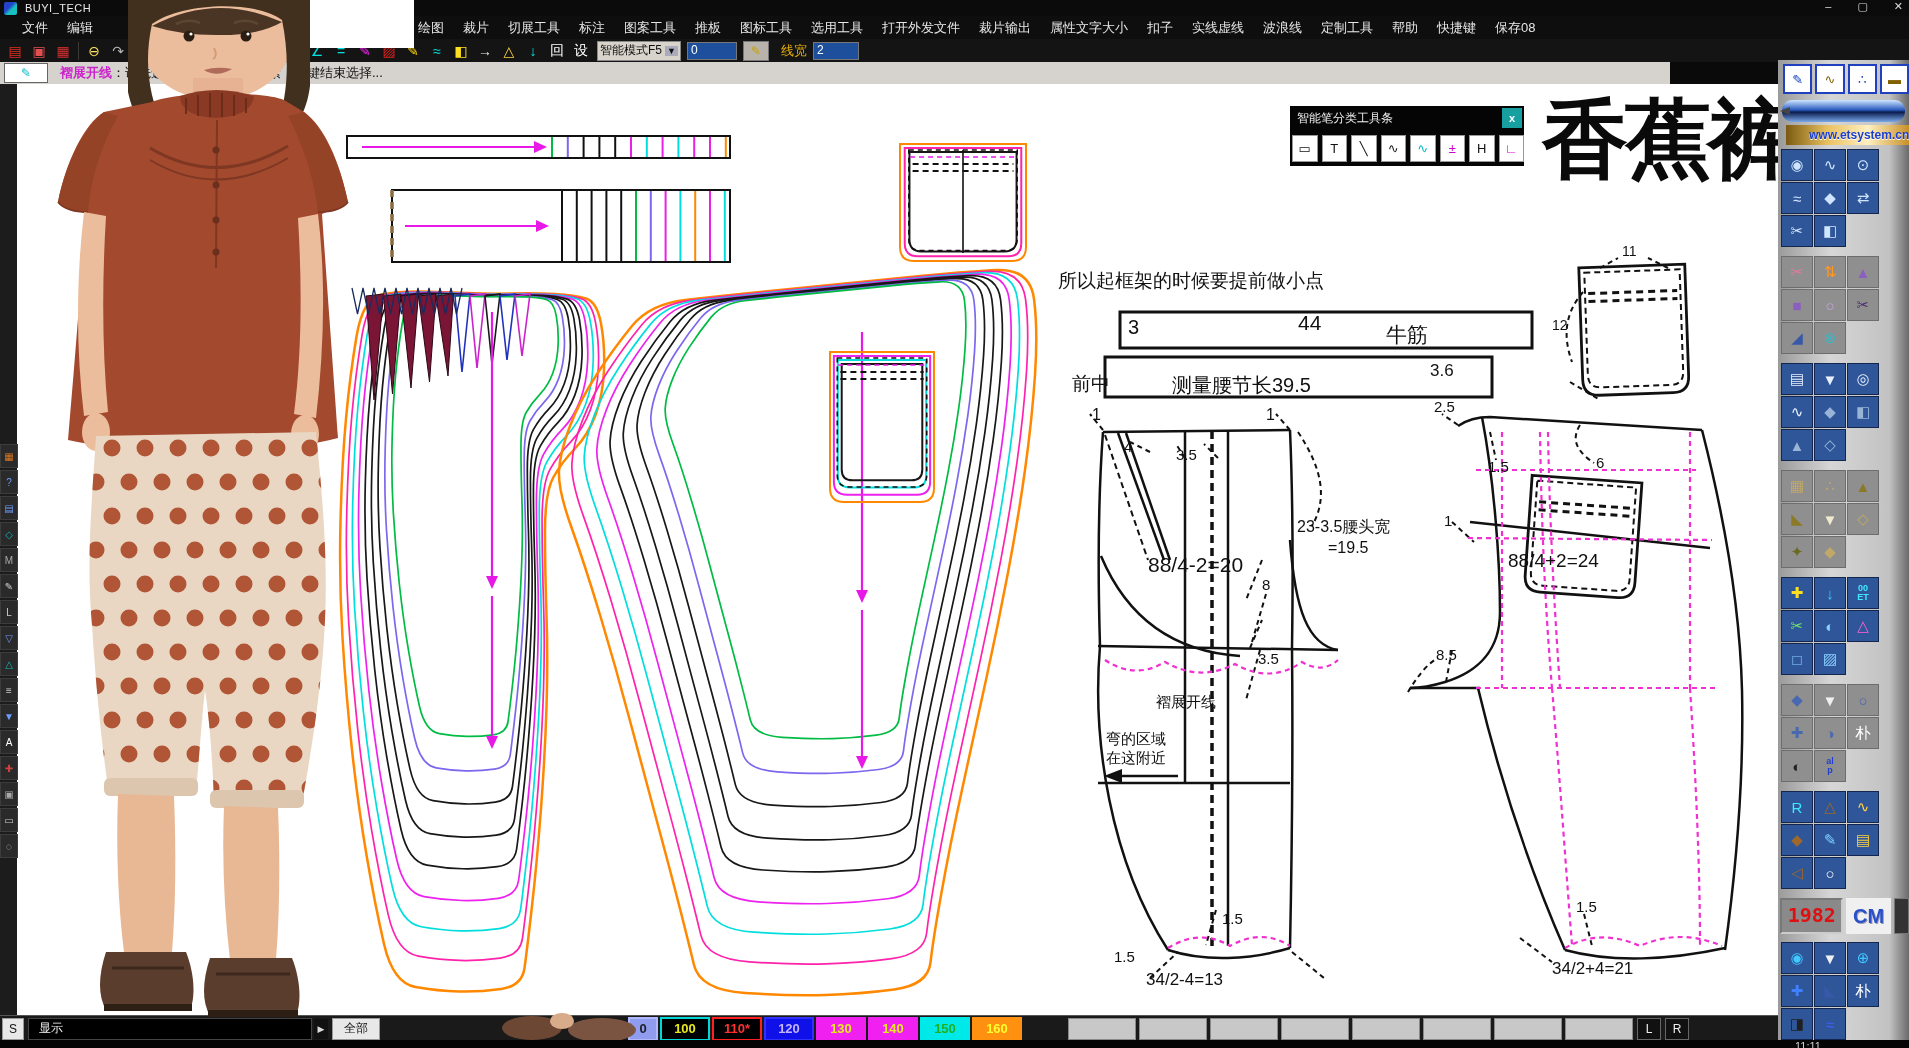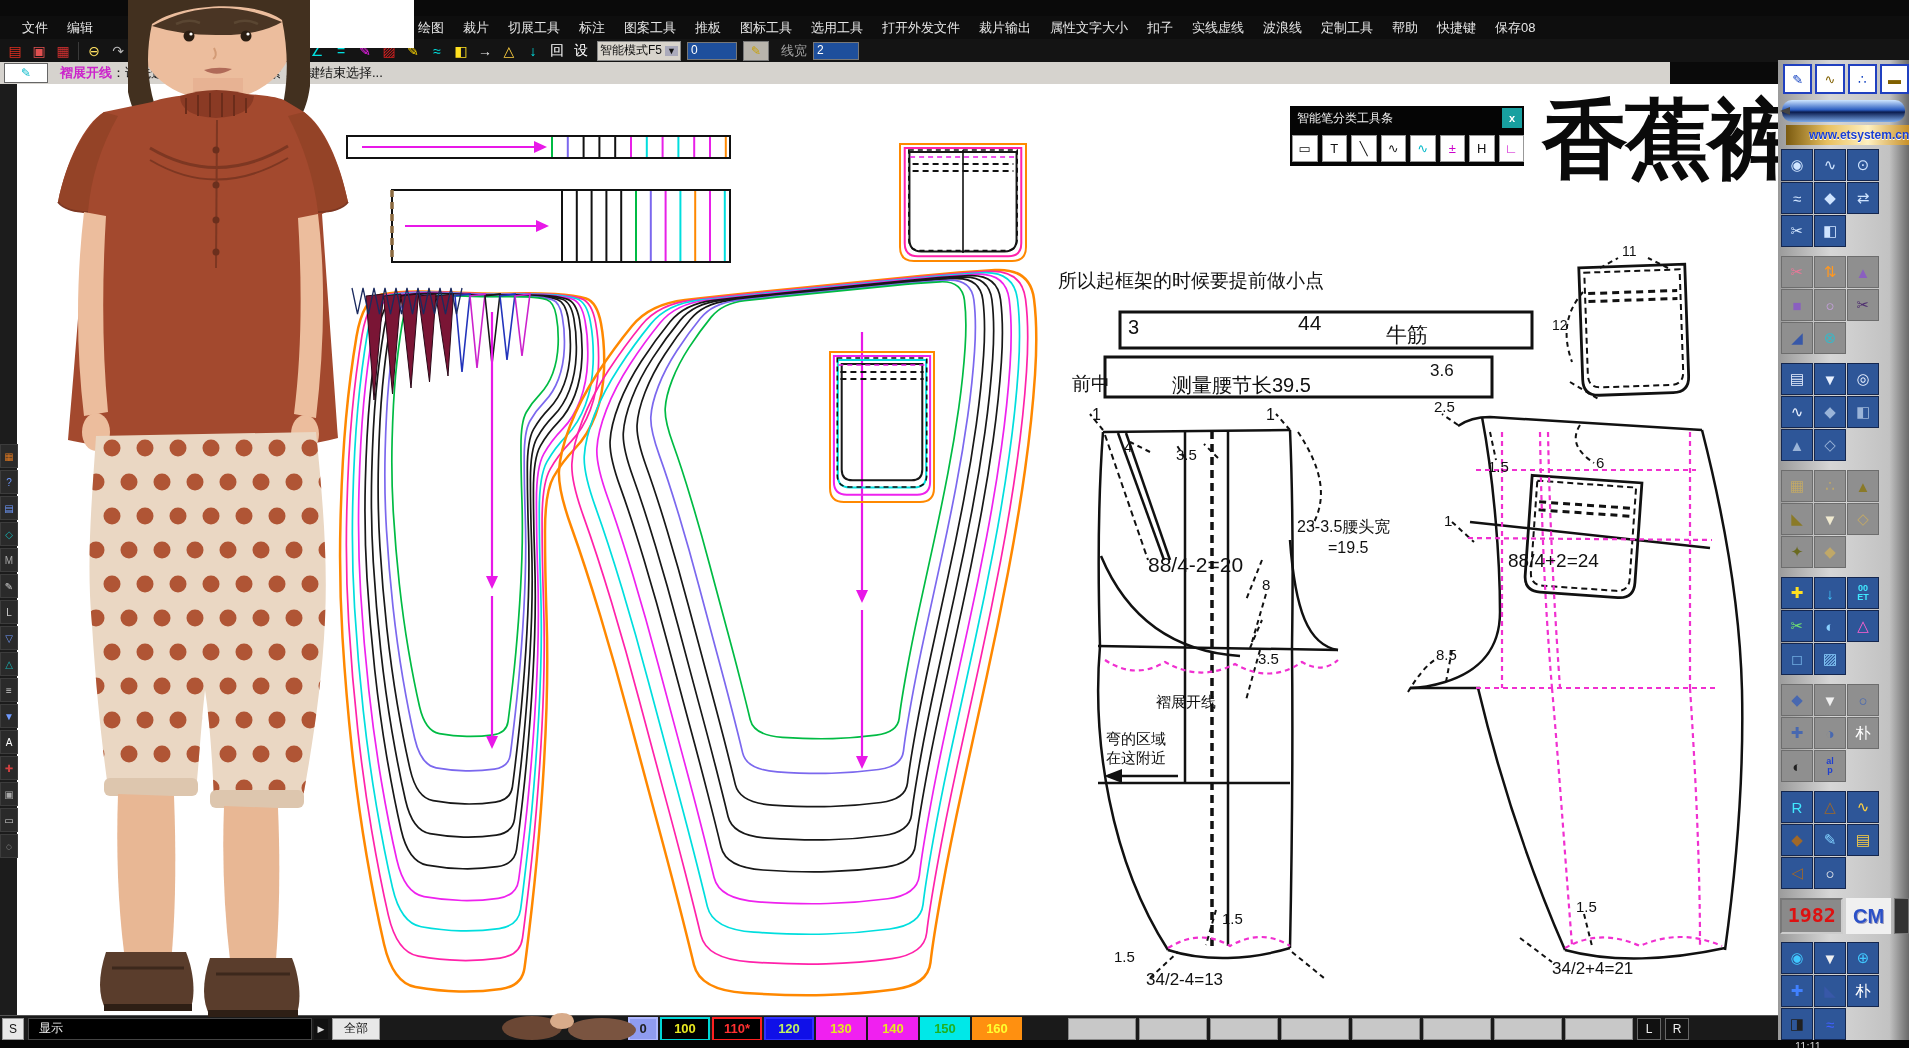--- a/index.html
+++ b/index.html
@@ -21,21 +21,21 @@
   #tb-icons{display:flex;align-items:center;margin-left:3px;}
   .tbi{width:24px;height:20px;display:flex;align-items:center;justify-content:center;font-size:14px;}
   .tbsep{width:1px;height:18px;background:#3a3a3a;margin:0 3px;}
   .tb-dd{margin-left:4px;width:78px;height:18px;background:#d8d4cc;border:1px solid #888;font-size:12px;
          display:flex;align-items:center;justify-content:space-between;padding:0 2px;color:#111;}
   .tb-dd .car{font-size:9px;background:#aab;padding:0 2px;}
   .tb-in{height:16px;background:#1e4f9c;color:#fff;border:1px solid #777;font-size:12px;padding:0 3px;margin-left:6px;}
   #tb-val{width:42px;} #tb-lw{width:38px;}
   .tb-penbtn{width:24px;height:18px;background:#b8b4ac;border:1px solid #777;margin-left:6px;color:#c8a000;
              font-size:12px;display:flex;align-items:center;justify-content:center;}
-  .tb-lwlabel{color:#a3a3a3;font-size:13px;margin-left:12px;}
+  .tb-lwlabel{color:#eab308;font-size:13px;margin-left:12px;}
   .promptbar{position:absolute;left:0;top:62px;width:1778px;height:22px;background:#d6d3ce;z-index:10;
              display:flex;align-items:center;font-size:13px;color:#111;}
   .promptbar .pic{width:42px;height:18px;background:#fff;border:1px solid #666;margin-left:4px;
                   color:#00b8c8;font-size:12px;text-align:center;line-height:18px;}
   .promptbar .cmd{color:#cc22cc;font-weight:bold;margin-left:12px;}
   .promptbar .blackend{position:absolute;right:0;top:0;width:108px;height:22px;background:#0a0a0a;}
   
   #left-strip{position:absolute;left:0;top:84px;width:17px;height:931px;background:#1c1c1c;z-index:8;}
   .lsi{width:16px;height:22px;margin:2px 0;display:flex;align-items:center;justify-content:center;
        font-size:10px;background:#2a2a2a;border:1px solid #3c3c3c;}
@@ -99,20 +99,29 @@
   #bb-l,#bb-r{width:22px;margin-left:4px;background:#111;color:#eee;border:1px solid #666;}
   #bottomstrip{position:absolute;left:0;top:1040px;width:100%;height:8px;background:#050505;z-index:40;
                color:#cfcfcf;font-size:11px;overflow:hidden;}
   #clock{position:absolute;left:1795px;top:0;}
 </style>
 </head>
 <body>
 
 <div id="app">
 
+  <div class="titlebar">
+    <div class="appicon"></div>
+    <span class="ttl">BUYI_TECH</span>
+    <div class="wincontrols">
+      <span>–</span>
+      <span>▢</span>
+      <span>✕</span>
+    </div>
+  </div>
 
   <div class="menubar">
     <div class="grp" id="menu-left">
         <span>文件</span>
         <span>编辑</span>
       </div>
     <div class="grp" id="menu-right">
         <span>绘图</span>
         <span>裁片</span>
         <span>切展工具</span>
@@ -692,21 +701,21 @@
 
   <div id="bottombar">
     <div class="bb-btn" id="bb-s">S</div>
     <div id="bb-display">显示</div>
     <div id="bb-expand">▶</div>
     <div class="bb-btn" id="bb-all">全部</div>
     <div id="size-buttons">
         <div class="szb" style="background: rgb(143, 156, 240); color: rgb(32, 32, 32); border-color: rgb(176, 184, 255); width: 26px;">0</div>
         <div class="szb" style="background: rgb(0, 0, 0); color: rgb(232, 232, 32); border-color: rgb(0, 216, 216);">100</div>
         <div class="szb" style="background: rgb(0, 0, 0); color: rgb(255, 48, 48); border-color: rgb(255, 32, 32);">110*</div>
-        <div class="szb" style="background: rgb(16, 16, 232); color: #bef264; border-color: rgb(48, 48, 255);">120</div>
+        <div class="szb" style="background: rgb(16, 16, 232); color: #c4b5fd; border-color: rgb(48, 48, 255);">120</div>
         <div class="szb" style="background: rgb(240, 32, 240); color: rgb(232, 232, 32); border-color: rgb(240, 32, 240);">130</div>
         <div class="szb" style="background: rgb(240, 32, 240); color: rgb(232, 232, 32); border-color: rgb(240, 32, 240);">140</div>
         <div class="szb" style="background: rgb(0, 232, 232); color: rgb(32, 176, 32); border-color: rgb(0, 232, 232);">150</div>
         <div class="szb" style="background: rgb(255, 144, 16); color: rgb(255, 255, 48); border-color: rgb(255, 144, 16);">160</div>
       </div>
     <div id="slot-row">
         <div class="slot"></div>
         <div class="slot"></div>
         <div class="slot"></div>
         <div class="slot"></div>

